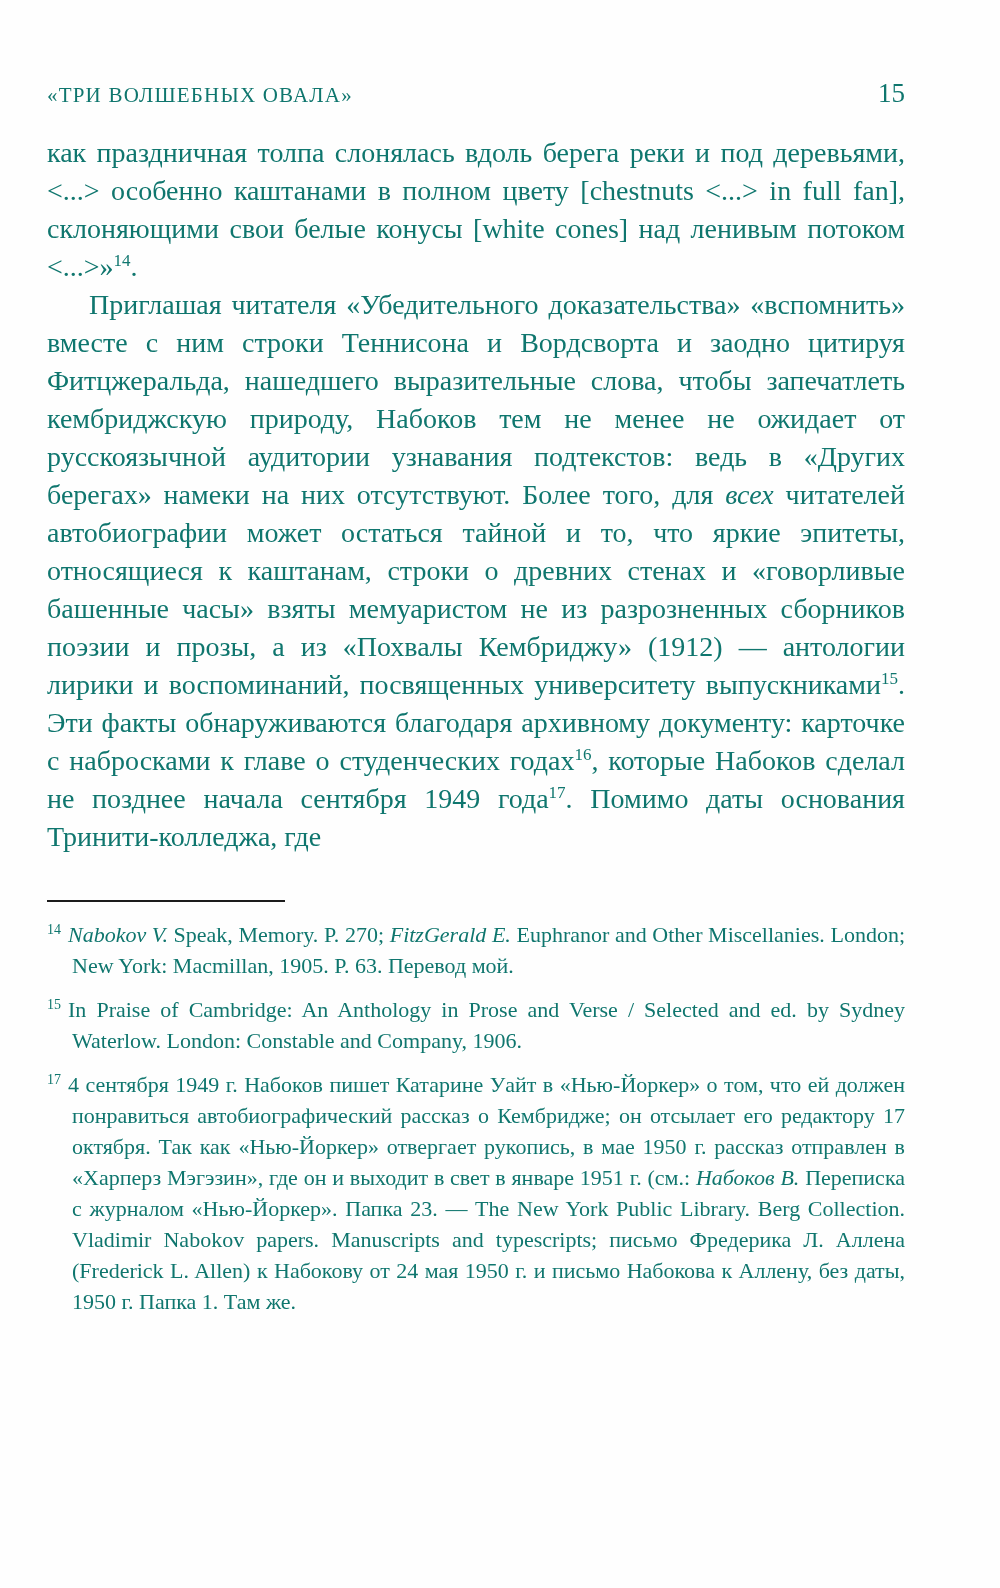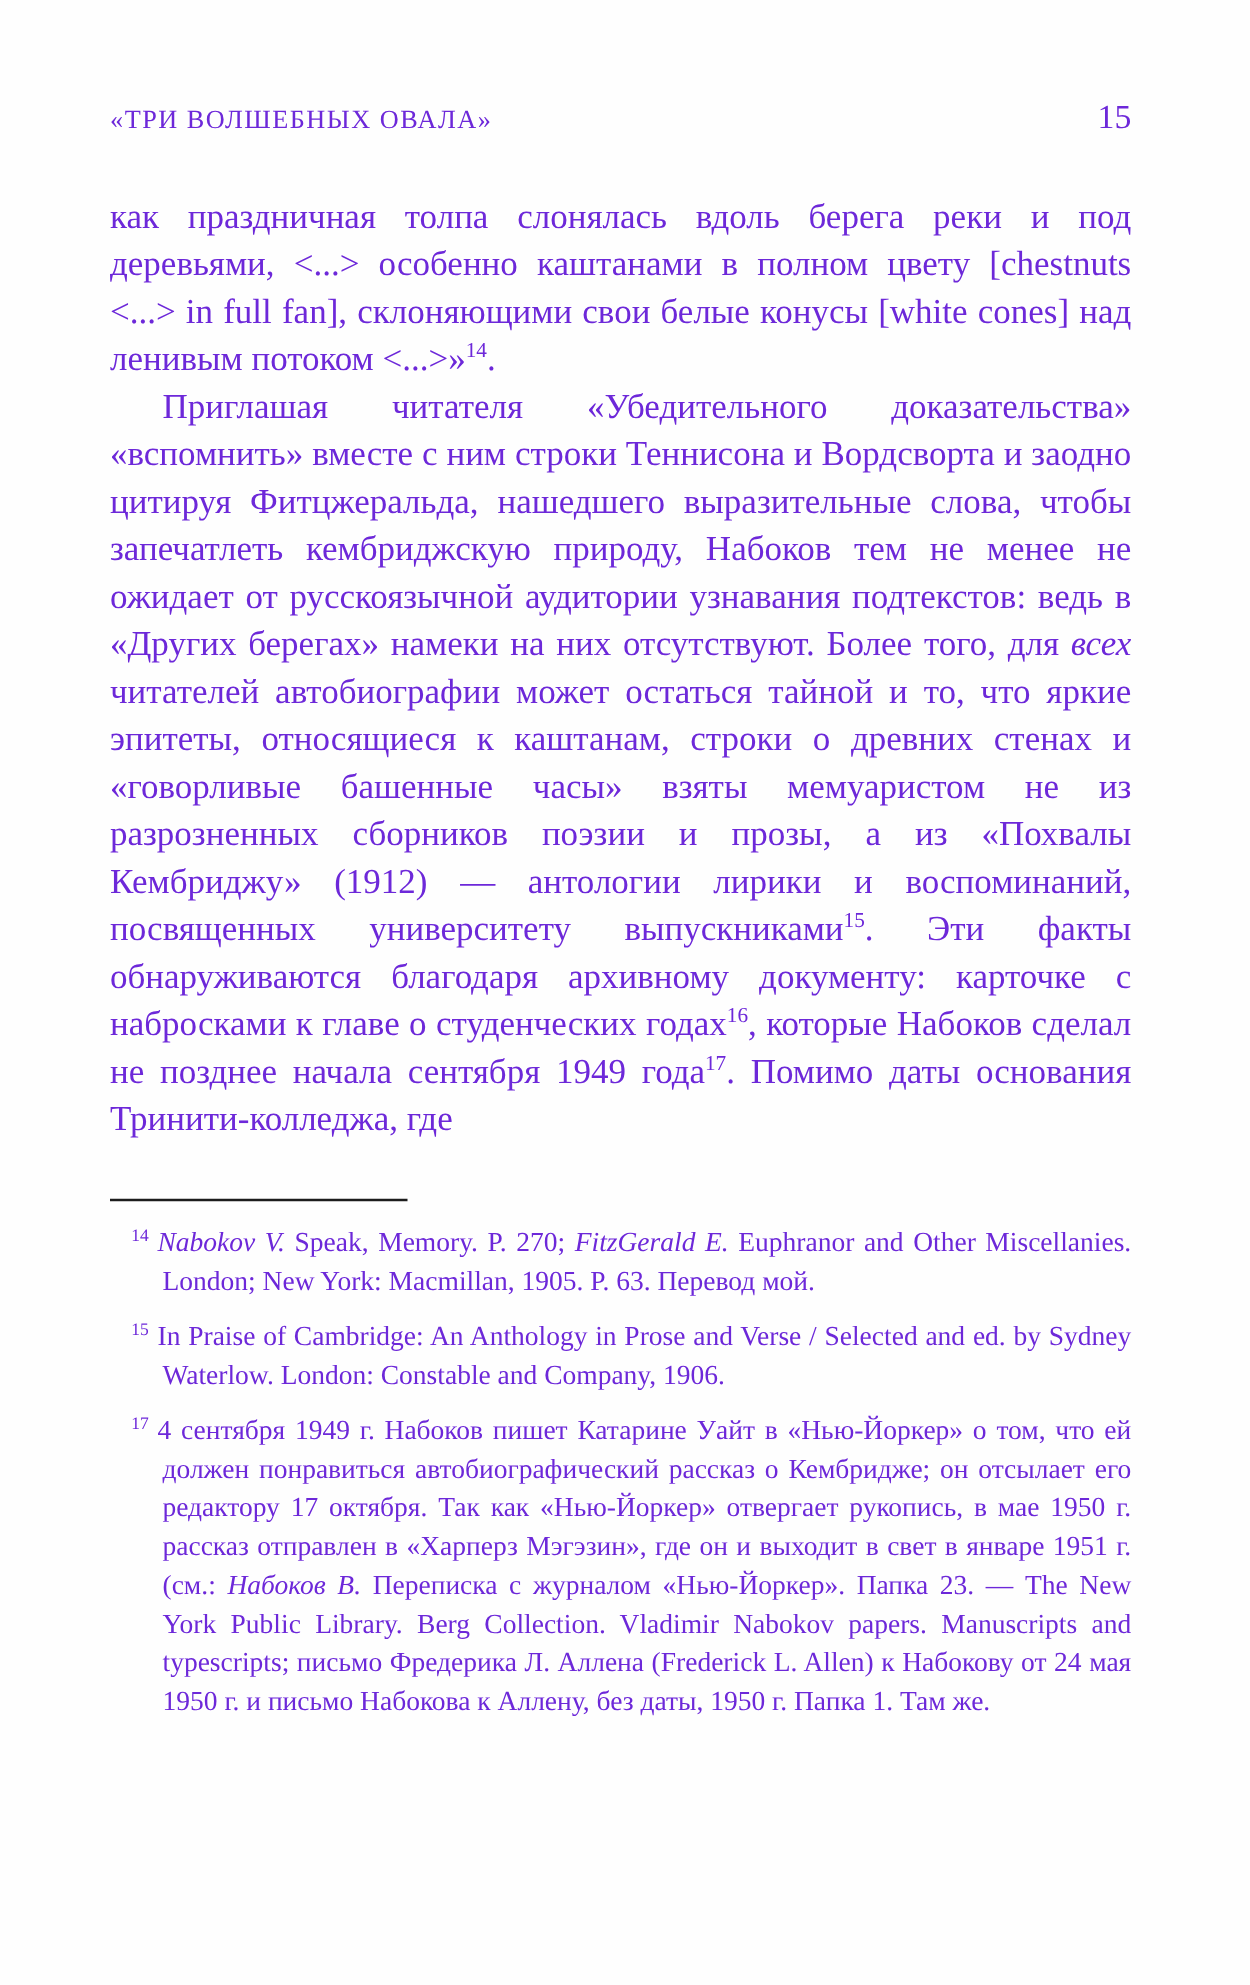--- a/index.html
+++ b/index.html
@@ -3,36 +3,36 @@
 <meta charset="utf-8">
 <style>
   html, body { margin: 0; padding: 0; }
   body { background: #ffffff; }
 
   .page {
     position: relative;
     width: 1000px;
     height: 1588px;
     background: #fefefe;
-    color: #6d28d9;
+    color: #0f766e;
     font-family: "Liberation Serif", "DejaVu Serif", serif;
     box-sizing: border-box;
-    padding: 78px 95px 0 88px;
+    padding: 78px 95px 0 47px;
     overflow: hidden;
   }
 
   .running-header {
     display: flex;
     justify-content: space-between;
     align-items: baseline;
   }
   .running-title { font-size: 21px; letter-spacing: 1.2px; white-space: nowrap; }
   .page-number { font-size: 27px; }
 
-  .body-text { margin-top: 46px; }
+  .body-text { margin-top: 25px; }
   .para {
     margin: 0;
     font-size: 28px;
     line-height: 38px;
     text-align: justify;
   }
   .para.indent { text-indent: 42px; }
 
   .it { font-style: italic; }
   .sup {
@@ -43,21 +43,21 @@
 
   .fn-divider {
     margin-top: 44px;
     width: 238px;
     height: 0;
     border-top: 2px solid #1c1c1c;
   }
 
   .footnotes { margin-top: 17px; }
   .footnote {
-    margin: 0 0 13px 17px;
+    margin: 0 0 13px 0;
     font-size: 22px;
     line-height: 31px;
     text-align: justify;
     padding-left: 25px;
     text-indent: -25px;
   }
   .fn-marker {
     font-size: 14px;
     vertical-align: super;
     line-height: 0;

